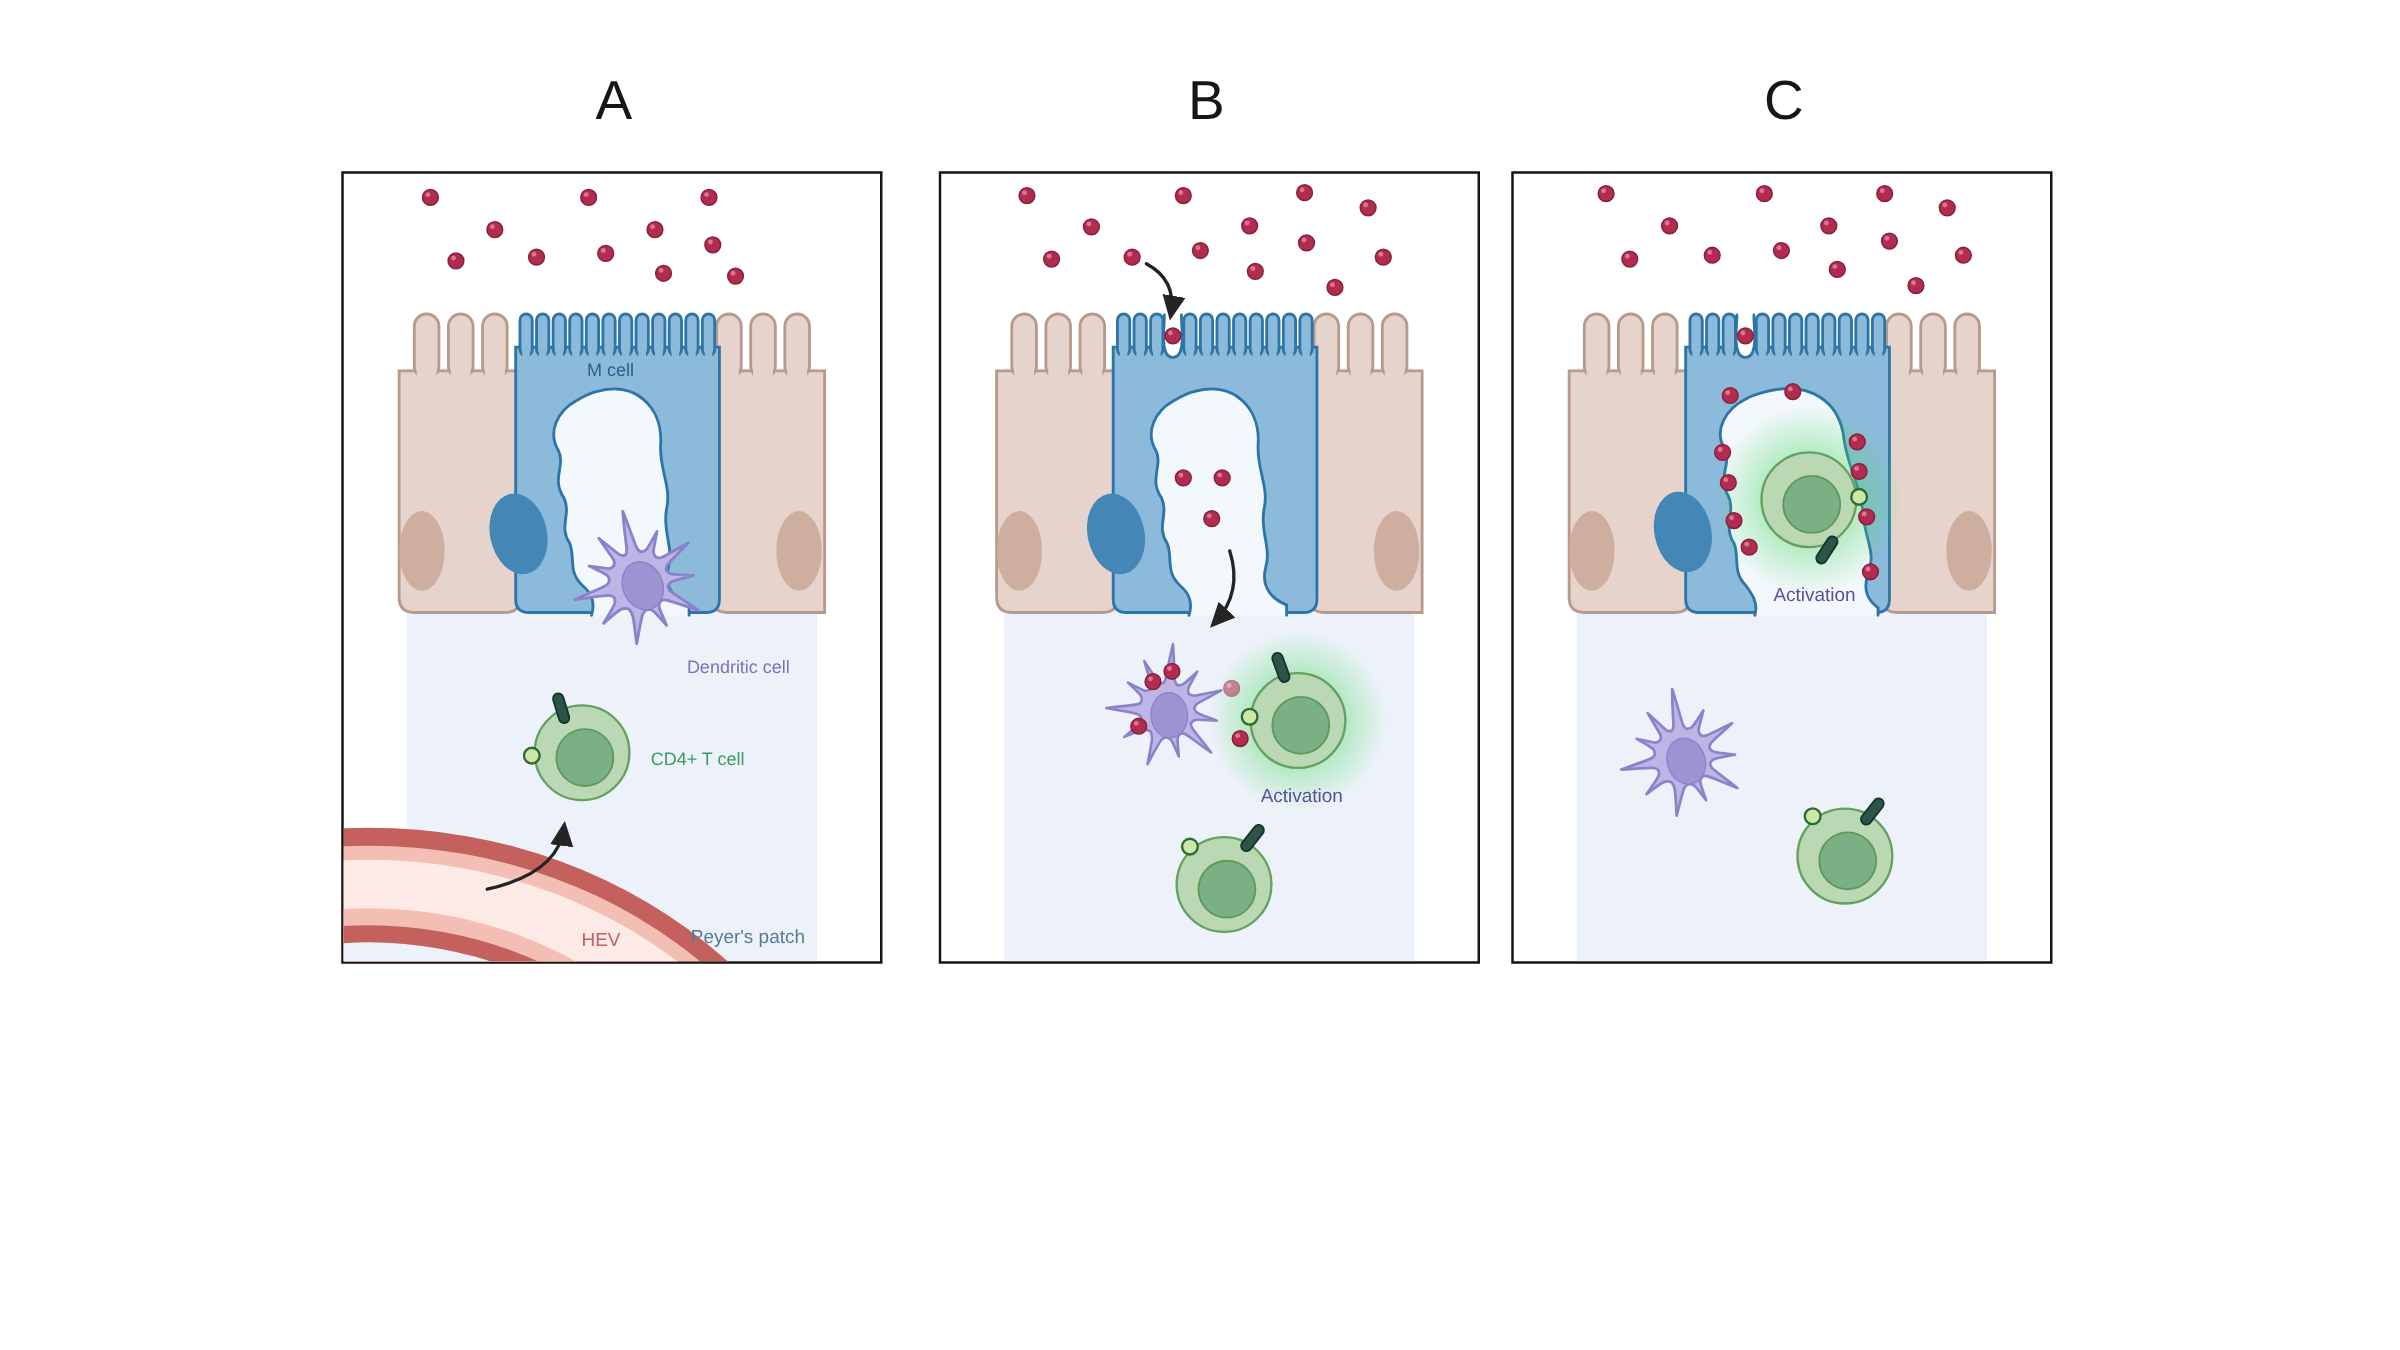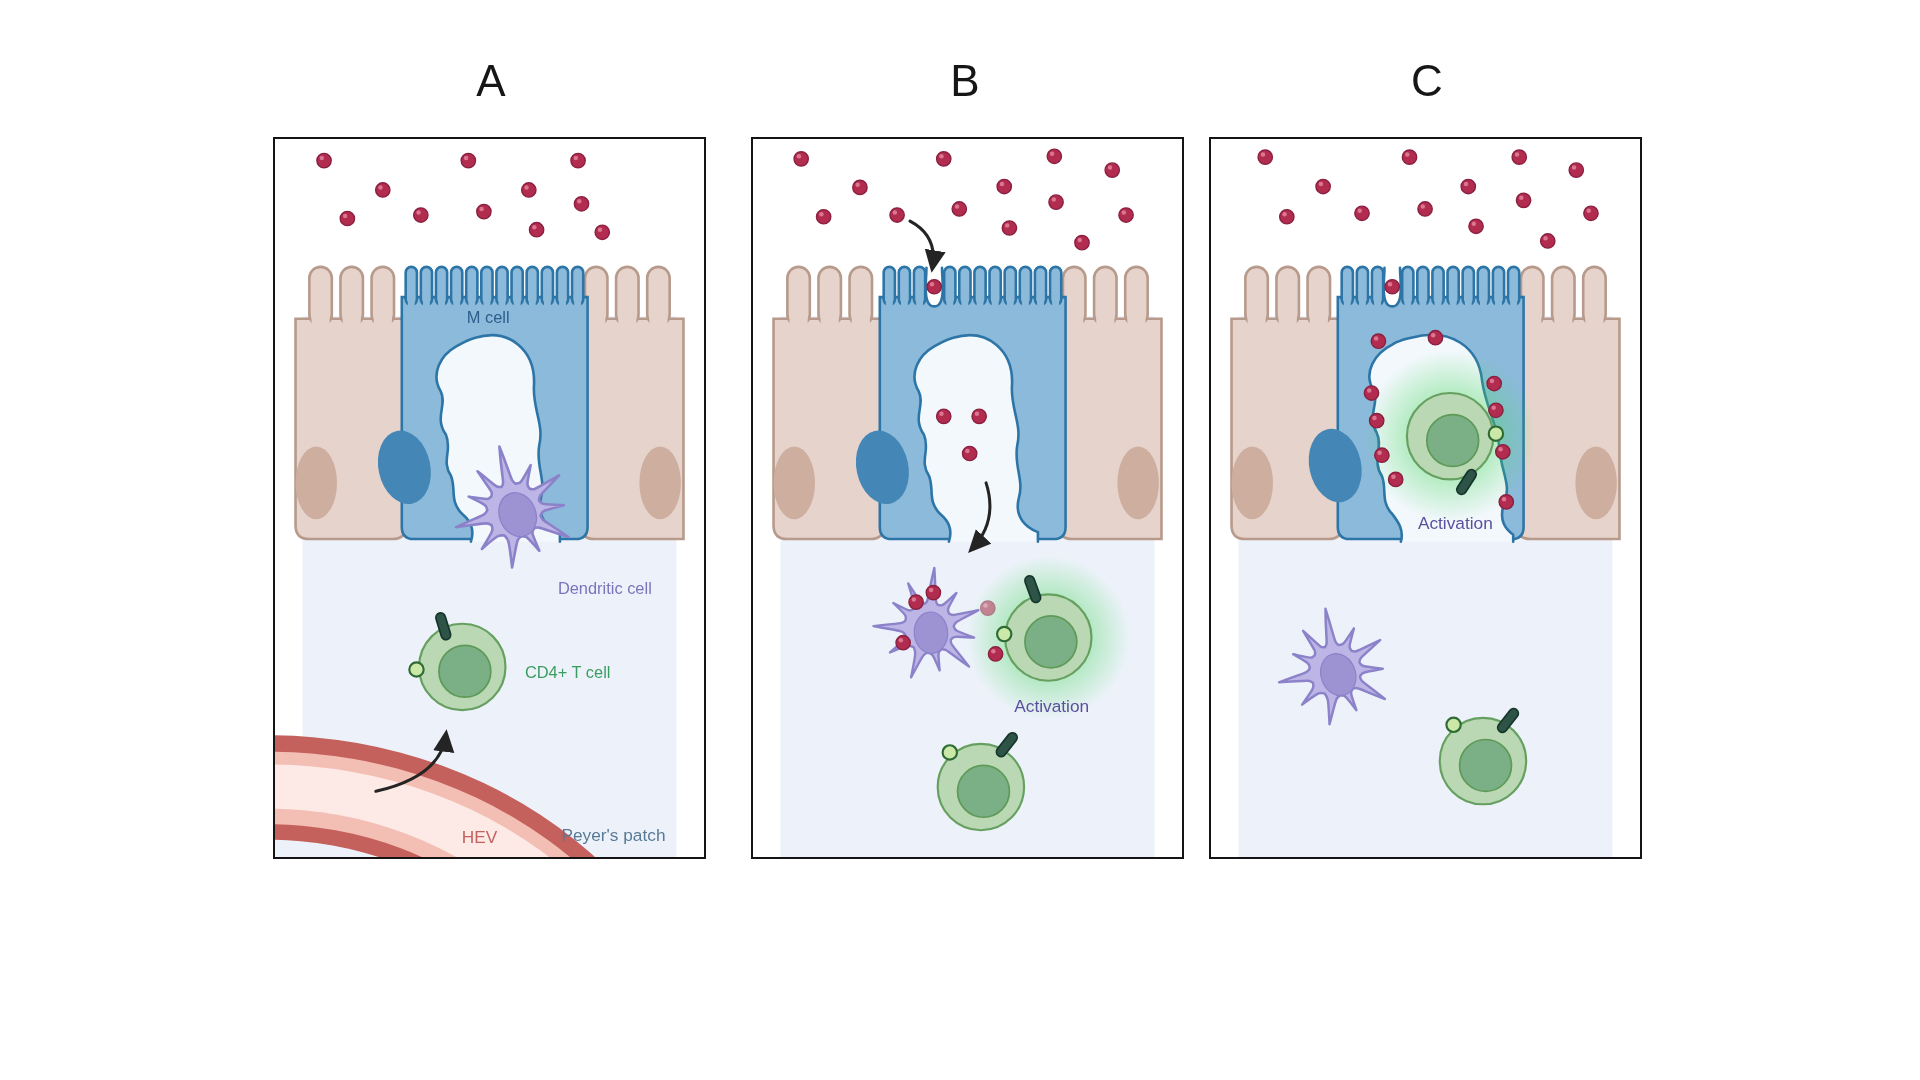--- a/index.html
+++ b/index.html
@@ -1,20 +1,20 @@
 <!DOCTYPE html>
 <html><head>
 <meta charset="utf-8">
 <style>
   html,body{margin:0;padding:0;}
   body{width:1920px;height:1080px;background:#ffffff;position:relative;overflow:hidden;
        font-family:"Liberation Sans",sans-serif;}
   .panel-letter{position:absolute;top:56px;width:120px;text-align:center;
        font-size:44px;color:#161616;font-weight:400;}
-  .panel{position:absolute;top:137px;width:433px;height:722px;border:2.5px solid #141414;
+  .panel{position:absolute;top:137px;width:433px;height:634px;border:2.5px solid #141414;
        background:#ffffff;box-sizing:border-box;}
   .panel svg{display:block;width:100%;height:100%;}
   .pp-bg{fill:#edf2fa;}
   .villus{fill:#e6d4cc;stroke:#b79a8b;stroke-width:3;}
   .villus-patch{fill:#e6d4cc;}
   .mv{fill:#8cbadb;stroke:#2d75a6;stroke-width:3;}
   .mv-patch{fill:#8cbadb;}
   .beige-body{fill:#e6d4cc;stroke:#b79a8b;stroke-width:3;}
   .beige-nucleus{fill:#cdae9f;}
   .mcell-body{fill:#8cbadb;stroke:#2d75a6;stroke-width:3;}

